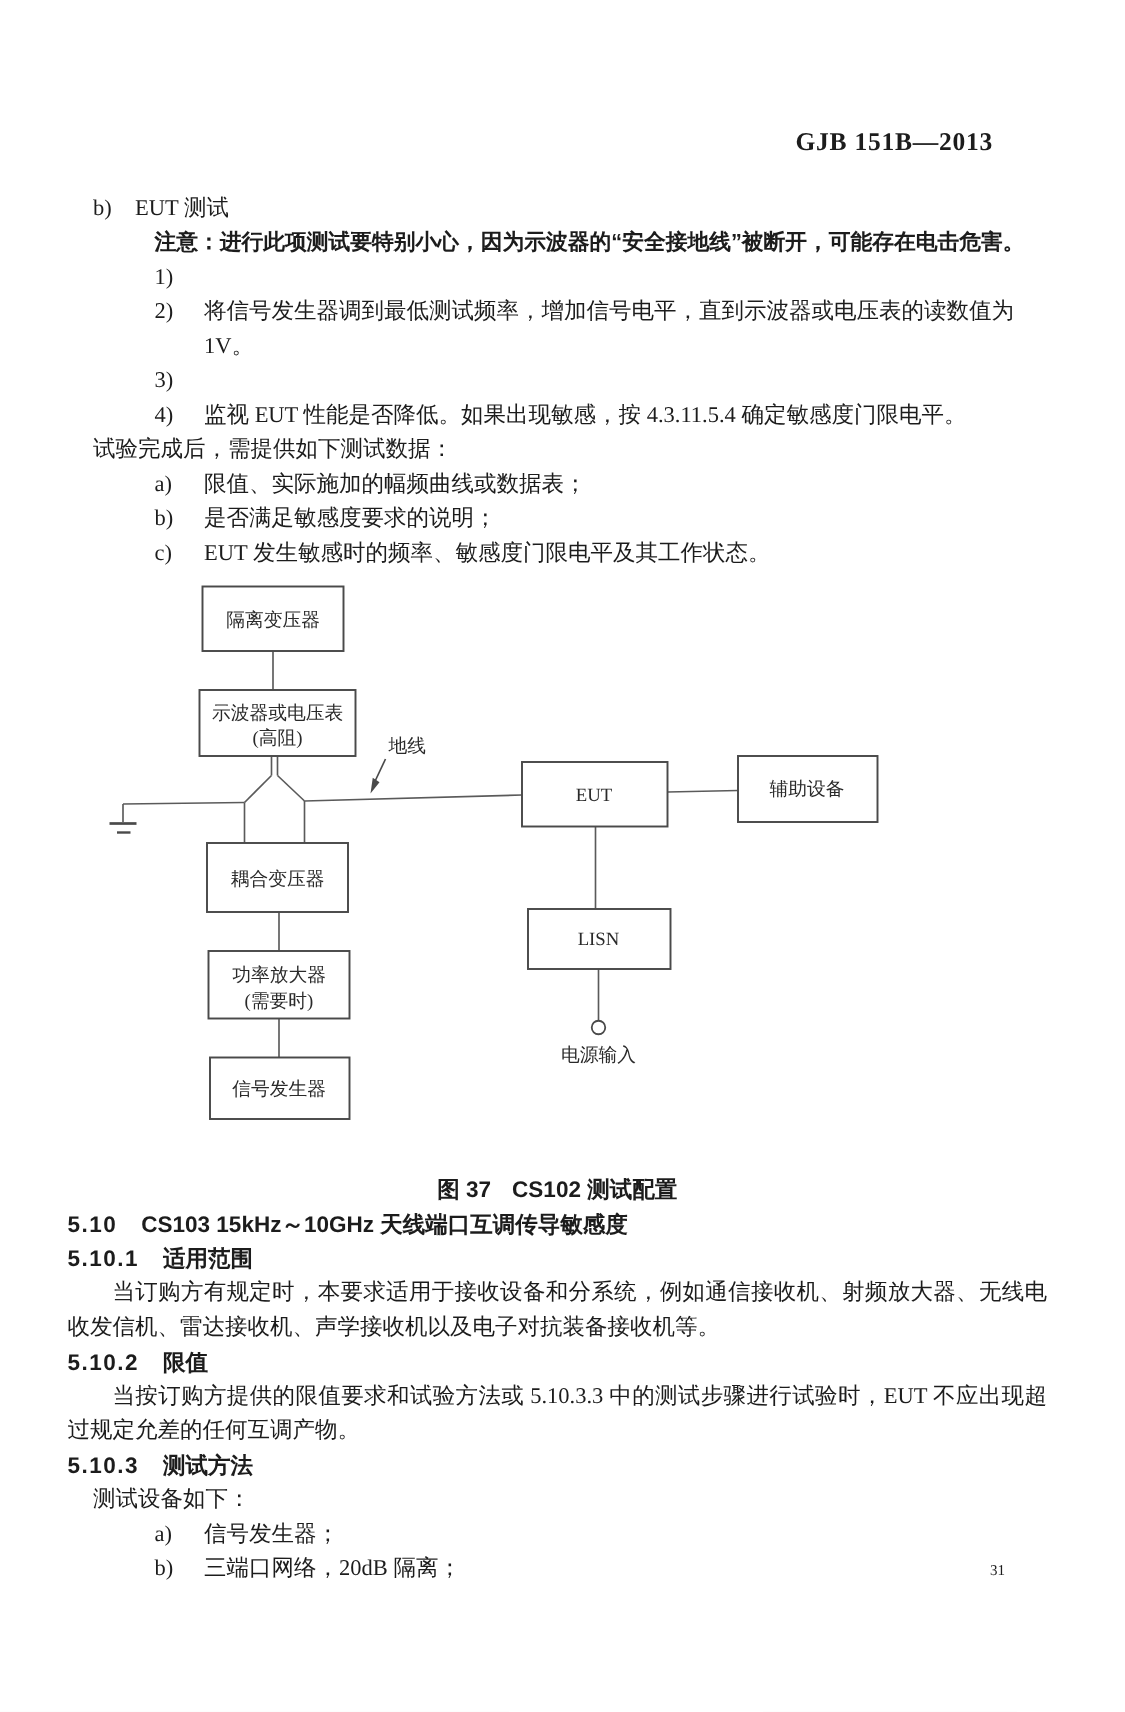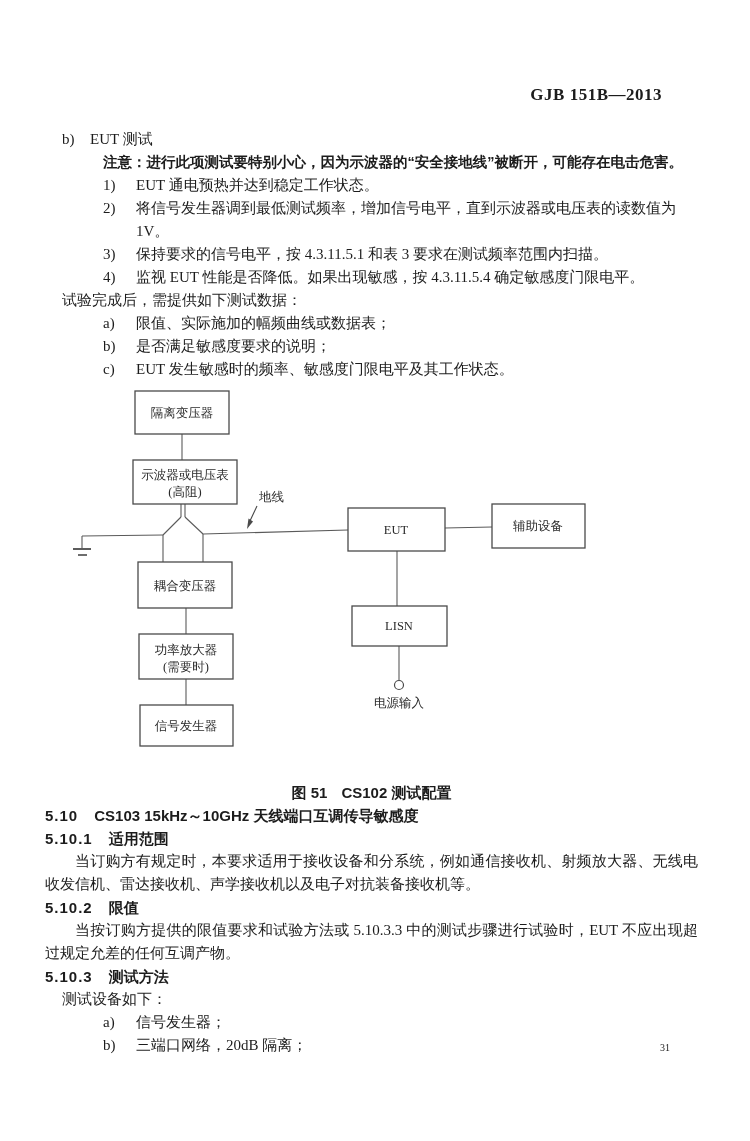--- a/index.html
+++ b/index.html
@@ -59,29 +59,27 @@
   <div class="content">
 
     <div class="row ind1">
       <span class="marker-sm">b)</span>
       <span>EUT 测试</span>
     </div>
     <div class="ind2 bold-note">注意：进行此项测试要特别小心，因为示波器的“安全接地线”被断开，可能存在电击危害。</div>
 
     <div class="row ind2">
       <span class="marker">1)</span>
-      <span>EUT 通电预热并达到稳定工作状态。</span>
     </div>
     <div class="row ind2">
       <span class="marker">2)</span>
       <span>将信号发生器调到最低测试频率，增加信号电平，直到示波器或电压表的读数值为 1V。</span>
     </div>
     <div class="row ind2">
       <span class="marker">3)</span>
-      <span>保持要求的信号电平，按 4.3.11.5.1 和表 3 要求在测试频率范围内扫描。</span>
     </div>
     <div class="row ind2">
       <span class="marker">4)</span>
       <span>监视 EUT 性能是否降低。如果出现敏感，按 4.3.11.5.4 确定敏感度门限电平。</span>
     </div>
 
     <div class="ind1">试验完成后，需提供如下测试数据：</div>
     <div class="row ind2">
       <span class="marker">a)</span>
       <span>限值、实际施加的幅频曲线或数据表；</span>
@@ -179,21 +177,21 @@
           <rect class="blk" x="292" y="220" width="95" height="40"></rect>
           <text x="339" y="244" text-anchor="middle">LISN</text>
         </g>
 
         <circle cx="339" cy="299" r="4.5" fill="#ffffff" stroke="#4a4a4a" stroke-width="1.2"></circle>
         <text x="339" y="321" text-anchor="middle">电源输入</text>
       </svg>
     </div>
 
     <div class="fig-caption">
-      <span class="cap-num">图 51</span><span>CS102 测试配置</span>
+      <span class="cap-num">图 37</span><span>CS102 测试配置</span>
     </div>
 
     <div class="heading">
       <span class="h-num">5.10</span><span>CS103 15kHz～10GHz 天线端口互调传导敏感度</span>
     </div>
 
     <div class="heading">
       <span class="h-num">5.10.1</span><span>适用范围</span>
     </div>
     <div class="para">当订购方有规定时，本要求适用于接收设备和分系统，例如通信接收机、射频放大器、无线电收发信机、雷达接收机、声学接收机以及电子对抗装备接收机等。</div>

